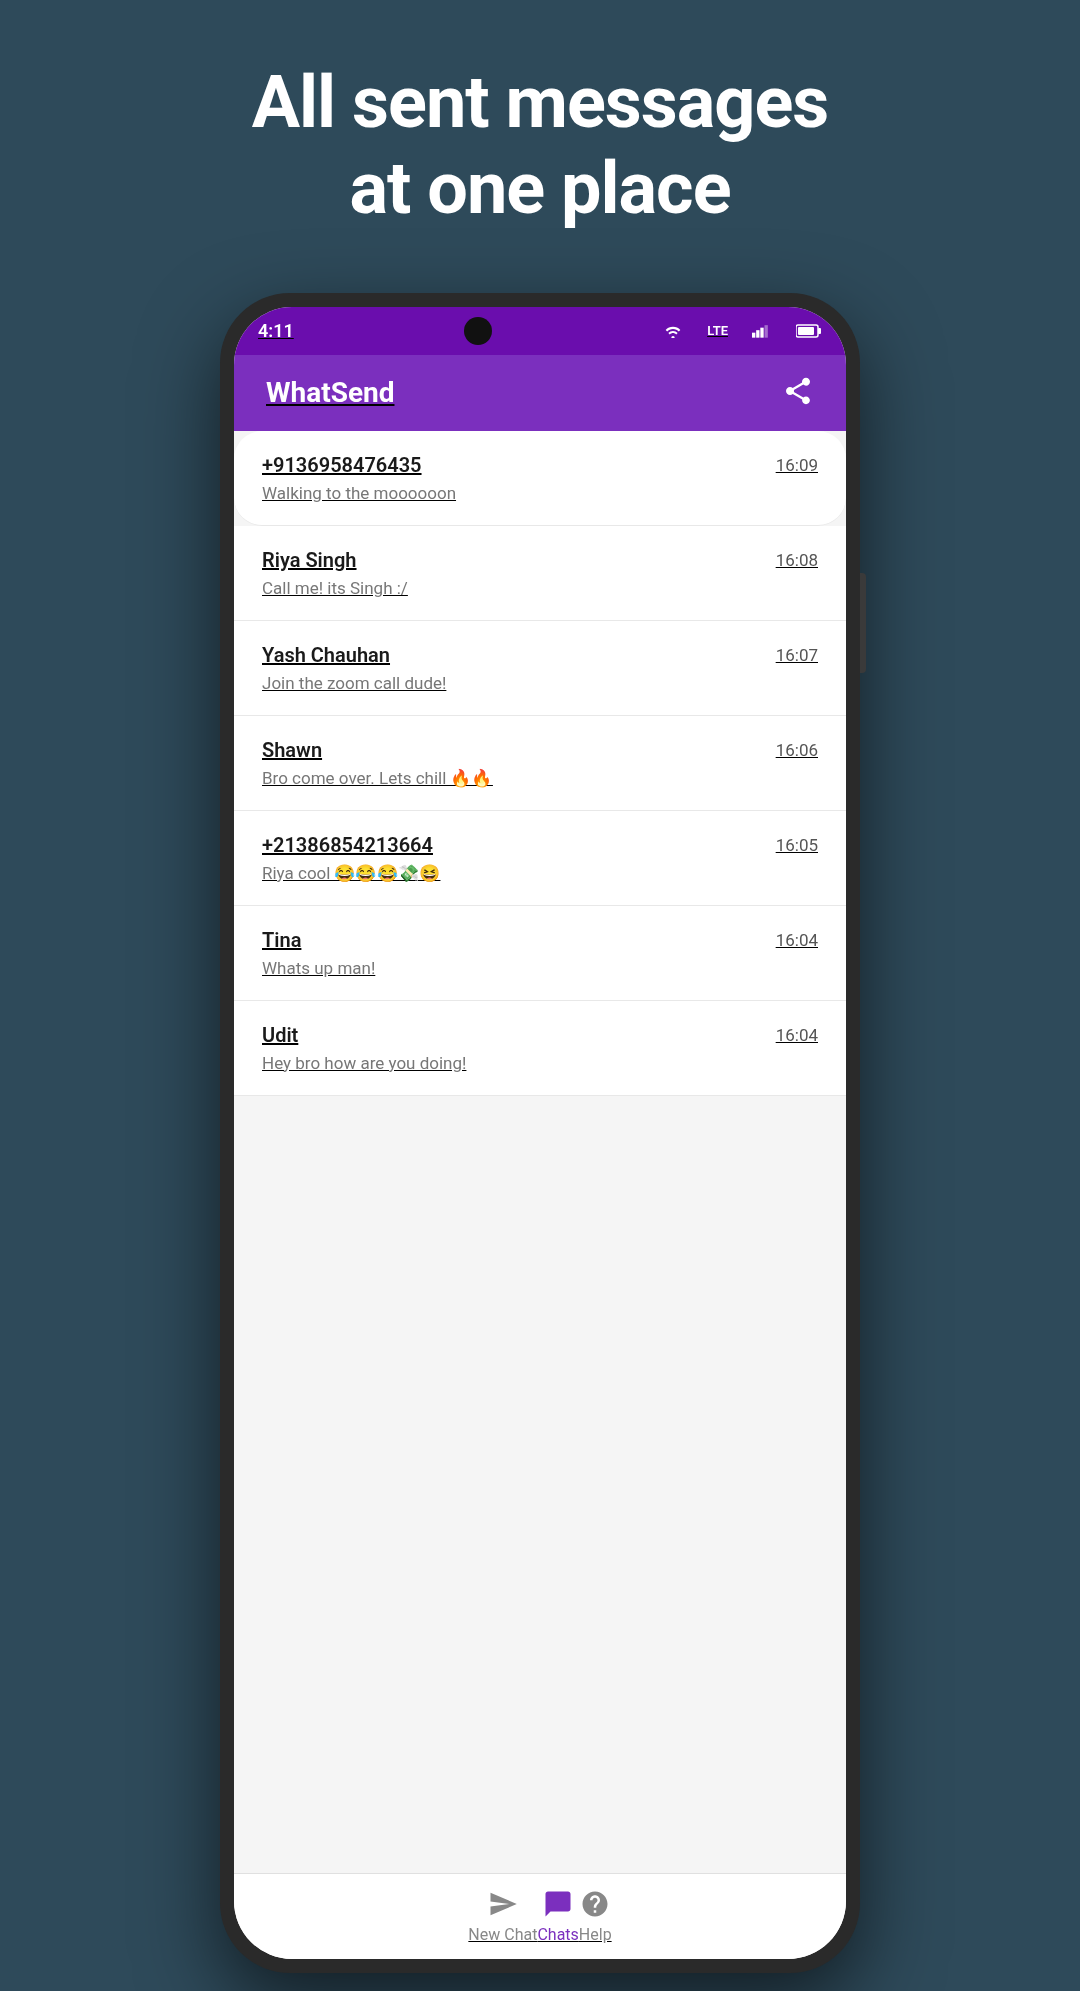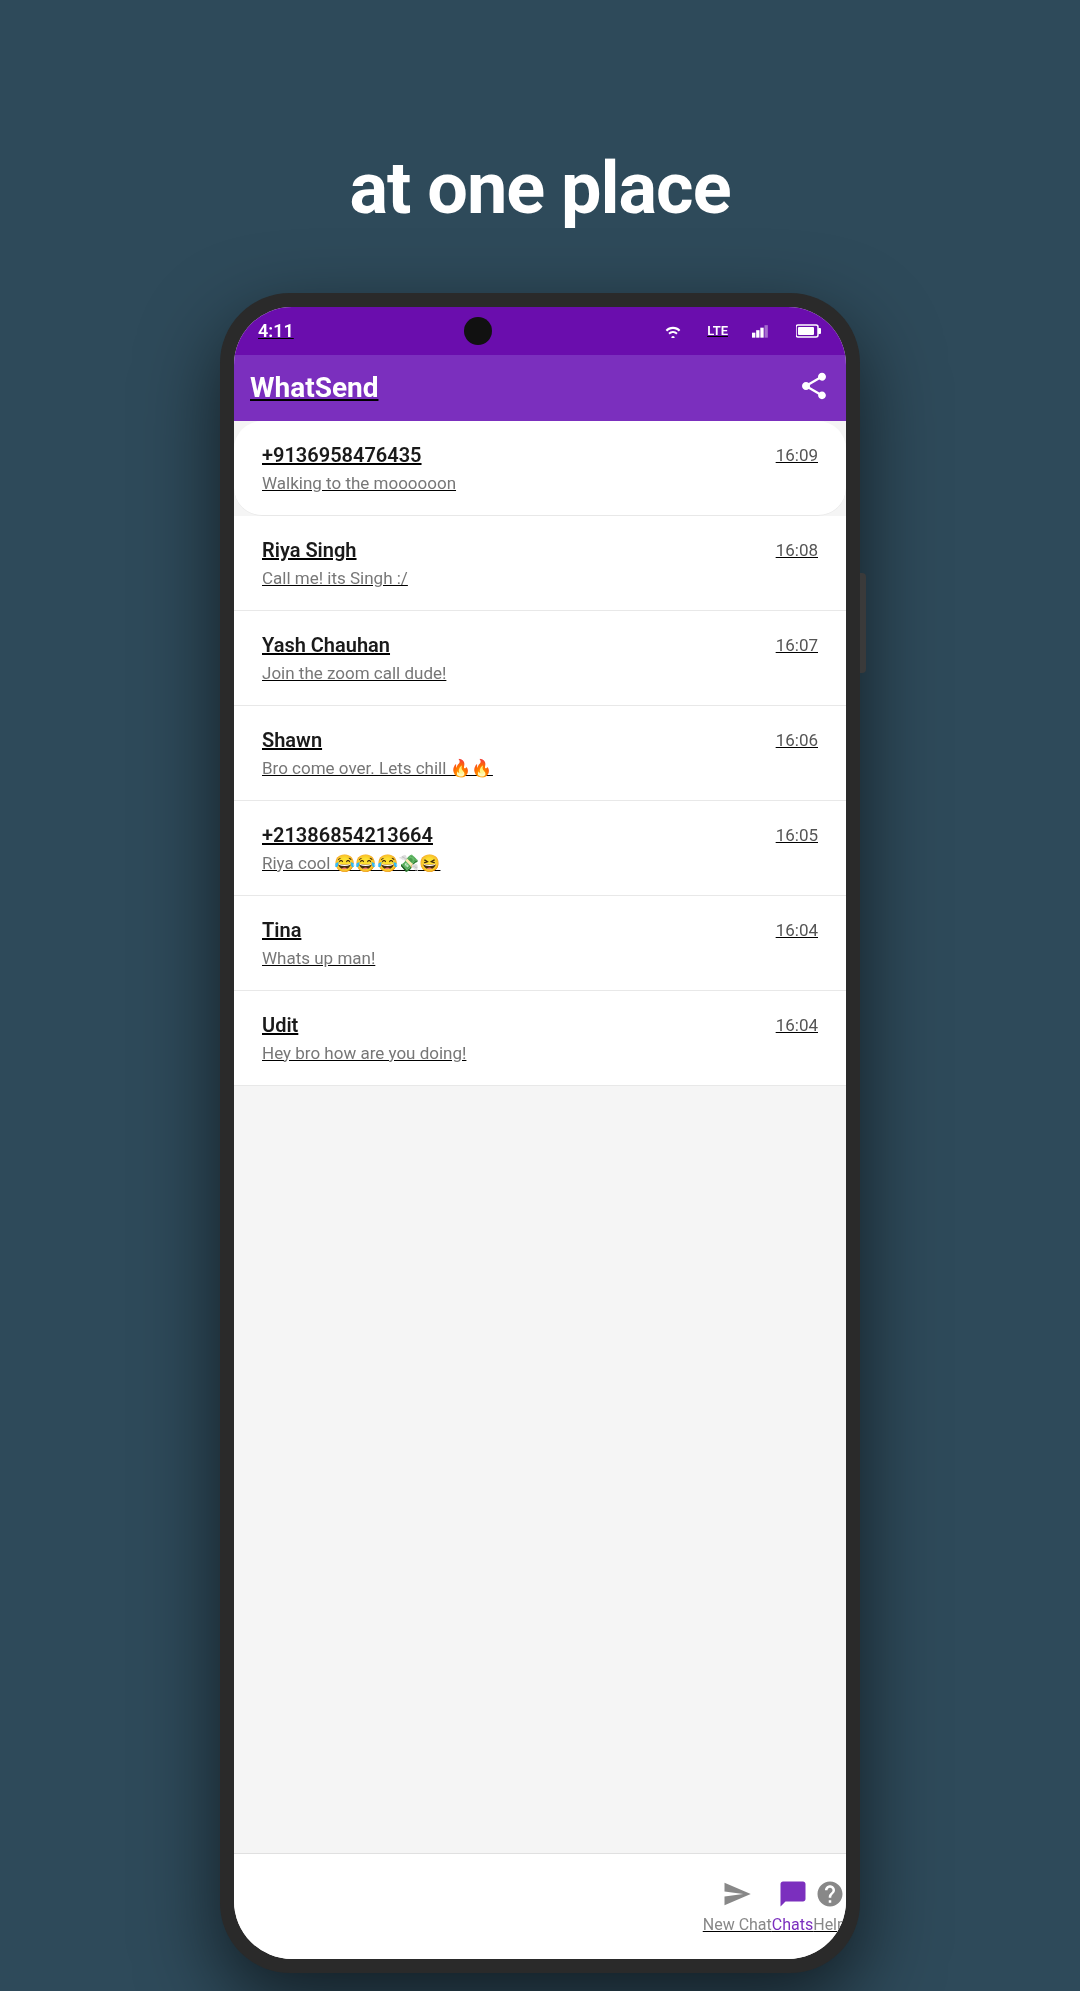--- a/index.html
+++ b/index.html
@@ -97,25 +97,25 @@
     .status-center {
       width: 28px;
       height: 28px;
       background: #111;
       border-radius: 50%;
     }
 
     
     .app-bar {
       background: #7b2fbe;
-      height: 66px;
+      height: 76px;
       display: flex;
       align-items: center;
       justify-content: space-between;
-      padding: 0 16px;
+      padding: 0 32px;
       flex-shrink: 0;
     }
 
     .app-title {
       color: #fff;
       font-size: 28px;
       font-weight: 700;
     }
 
     
@@ -160,24 +160,24 @@
       font-size: 17px;
       color: #555;
       margin-left: 16px;
       white-space: nowrap;
       padding-top: 2px;
     }
 
     
     .bottom-nav {
       background: #fff;
-      height: 106px;
-      display: flex;
-      align-items: center;
-      justify-content: flex-end;
+      height: 86px;
+      display: flex;
+      align-items: center;
+      justify-content: center;
       border-top: 1px solid #e0e0e0;
       flex-shrink: 0;
     }
 
     .nav-item {
       display: flex;
       flex-direction: column;
       align-items: center;
       gap: 6px;
       cursor: pointer;
@@ -195,21 +195,21 @@
     
     .status-svg {
       width: 20px;
       height: 14px;
     }
   </style>
 </head>
 <body>
 
 <h1 class="headline">
-  <br>
+  <span>All sent messages</span><br>
   <span>at one place</span>
 </h1>
 
 <div class="phone-wrapper">
   <div class="phone-shell"></div>
   <div class="phone-screen">
 
     <div class="status-bar">
       <span class="status-time">4:11</span>
       <div class="status-center"></div>

